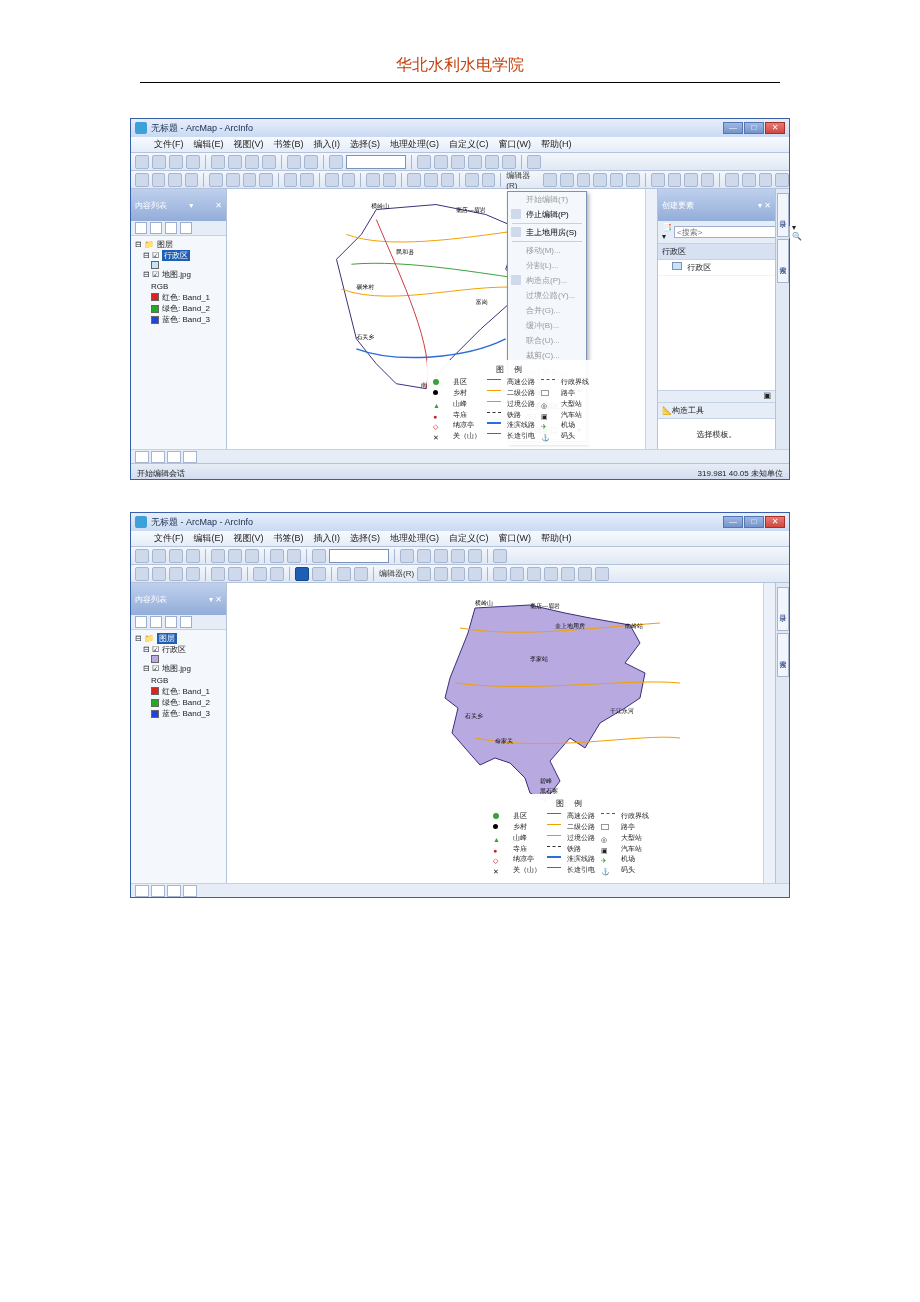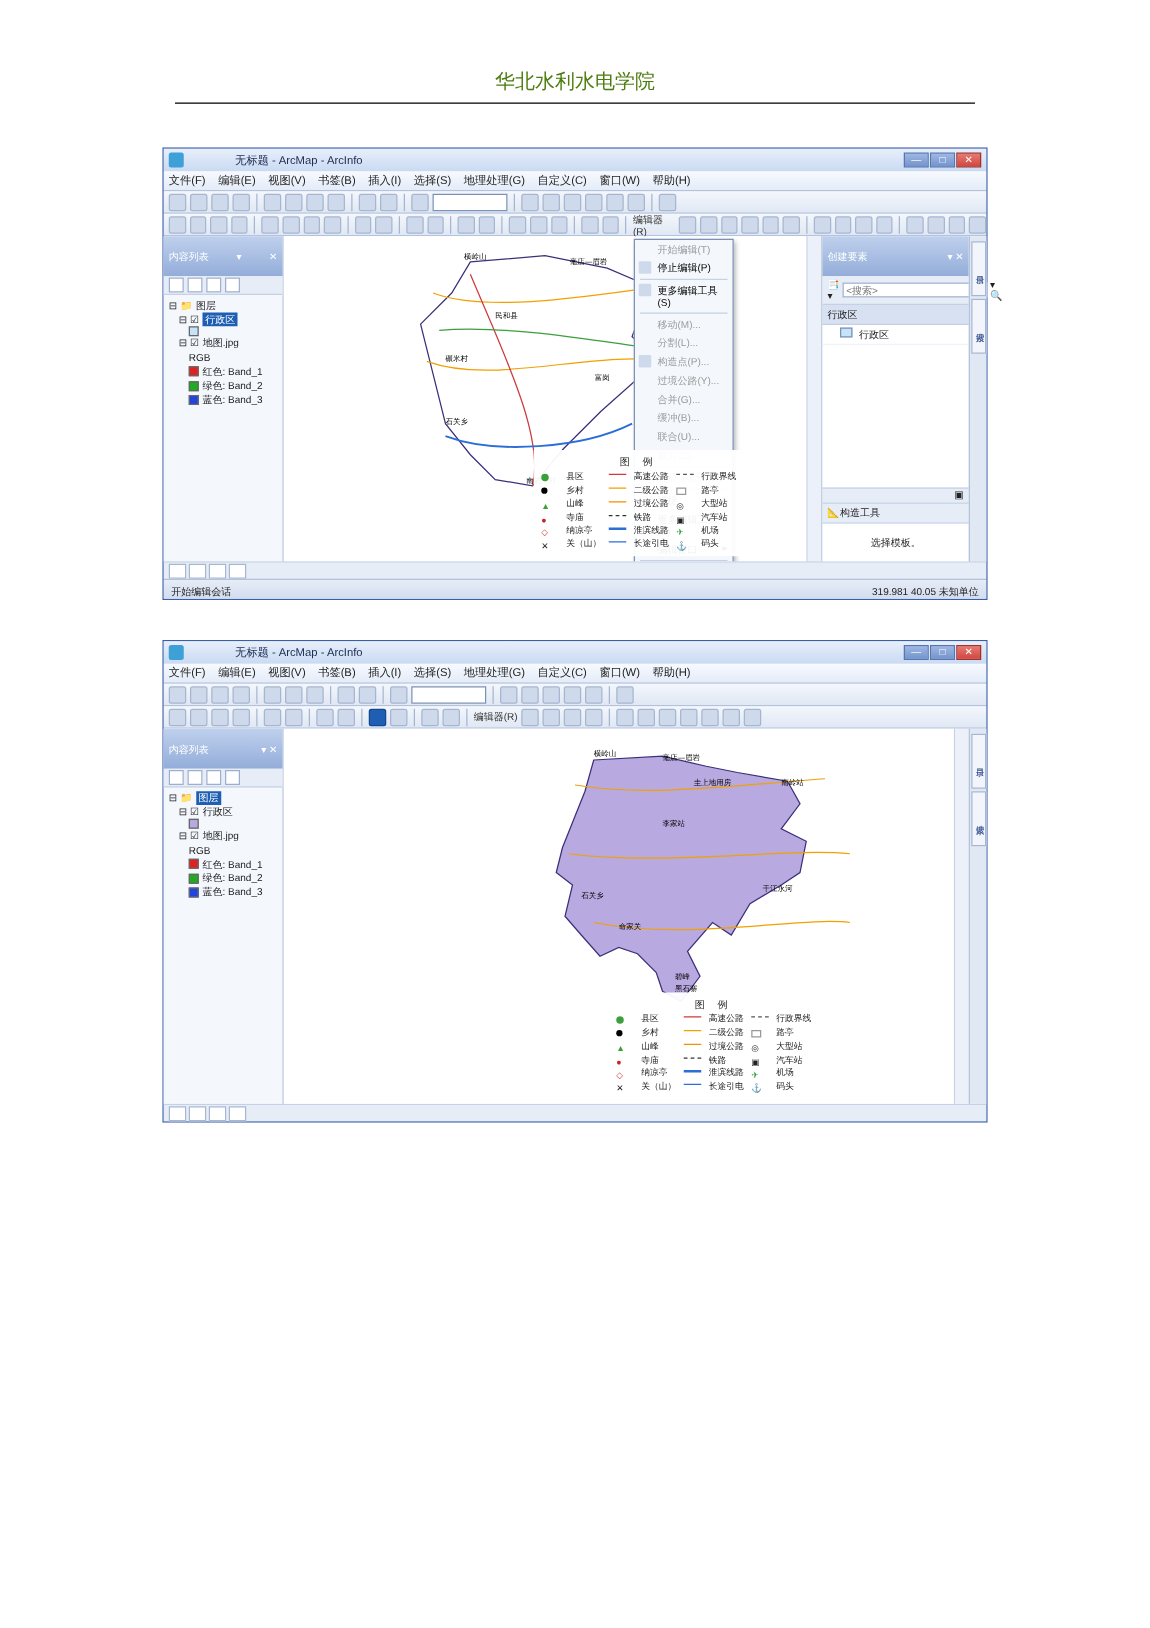--- a/index.html
+++ b/index.html
@@ -7,21 +7,21 @@
       width: 920px;
       height: 1302px;
       background: #fff;
       font-family: "Microsoft YaHei", SimSun, Arial, sans-serif;
       position: relative;
     }
     .page-header {
       text-align: center;
       font-size: 16px;
       padding-top: 55px;
-      color: #4d7c0f;
+      color: #c2410c;
     }
     .page-header::after {
       content: "";
       display: block;
       width: 640px;
       height: 1px;
       background: #000;
       margin: 6px auto 0;
     }
     .content-wrap {
@@ -37,21 +37,20 @@
       color: #222;
       position: relative;
     }
     .titlebar {
       height: 18px;
       background: linear-gradient(180deg,#e8effb,#c9daf2);
       display: flex;
       align-items: center;
       padding: 0 4px;
       color: #1a2b50;
-      gap: 37px;
     }
     .titlebar .app-icon {
       width: 12px;
       height: 12px;
       background: #3da0d7;
       border-radius: 2px;
       margin-right: 4px;
     }
     .titlebar .win-controls {
       margin-left: auto;
@@ -68,21 +67,21 @@
       text-align: center;
       line-height: 10px;
       color: #fff;
     }
     .titlebar .win-controls .close-btn { background: linear-gradient(180deg,#e67a73,#d2473f); border-color:#a43029;}
     .menubar {
       height: 16px;
       background: linear-gradient(180deg,#f7faff,#e4ecf8);
       display: flex;
       align-items: center;
-      padding-left: 1px;
+      padding-left: 20px;
       gap: 4px;
       border-bottom: 1px solid #b3c3dc;
     }
     .menubar span { padding: 0 3px; cursor: default; }
     .toolbar {
       height: 18px;
       background: linear-gradient(180deg,#f4f7fc,#e0e8f4);
       display: flex;
       align-items: center;
       padding-left: 4px;
@@ -516,21 +515,21 @@
           <text class="sm-label" x="250" y="115">富岗</text>
           <text class="sm-label" x="290" y="118">平江永河</text>
           <text class="sm-label" x="130" y="150">石关乡</text>
           <text class="sm-label" x="195" y="198">南眉河村</text>
         </svg>
 
         <div class="context-menu" style="left:280px;top:2px;">
           <div class="mi disabled"><span>开始编辑(T)</span></div>
           <div class="mi"><span class="icon"></span><span>停止编辑(P)</span></div>
           <div class="divider"></div>
-          <div class="mi"><span class="icon"></span><span>更多编辑工具(S)</span></div>
+          <div class="mi"><span class="icon"></span><span>圭上地用房(S)</span></div>
           <div class="divider"></div>
           <div class="mi disabled"><span>移动(M)...</span></div>
           <div class="mi disabled"><span>分割(L)...</span></div>
           <div class="mi disabled"><span class="icon"></span><span>构造点(P)...</span></div>
           <div class="mi disabled"><span>过境公路(Y)...</span></div>
           <div class="mi disabled"><span>合并(G)...</span></div>
           <div class="mi disabled"><span>缓冲(B)...</span></div>
           <div class="mi disabled"><span>联合(U)...</span></div>
           <div class="mi disabled"><span>裁剪(C)...</span></div>
           <div class="divider"></div>

